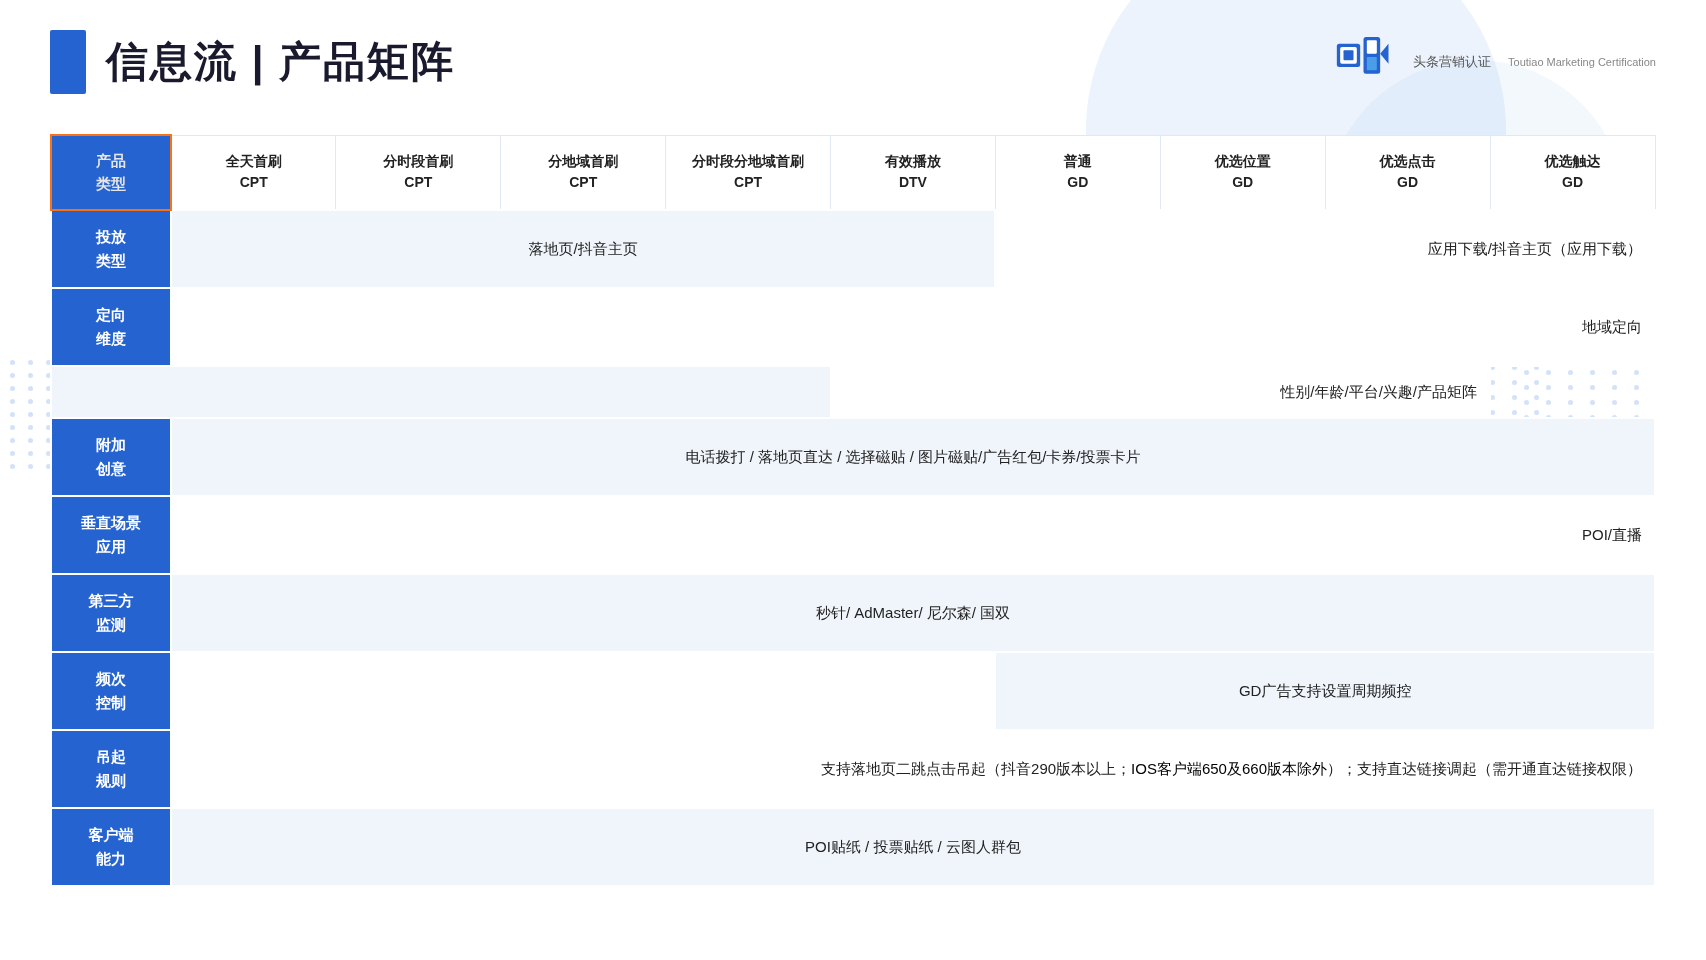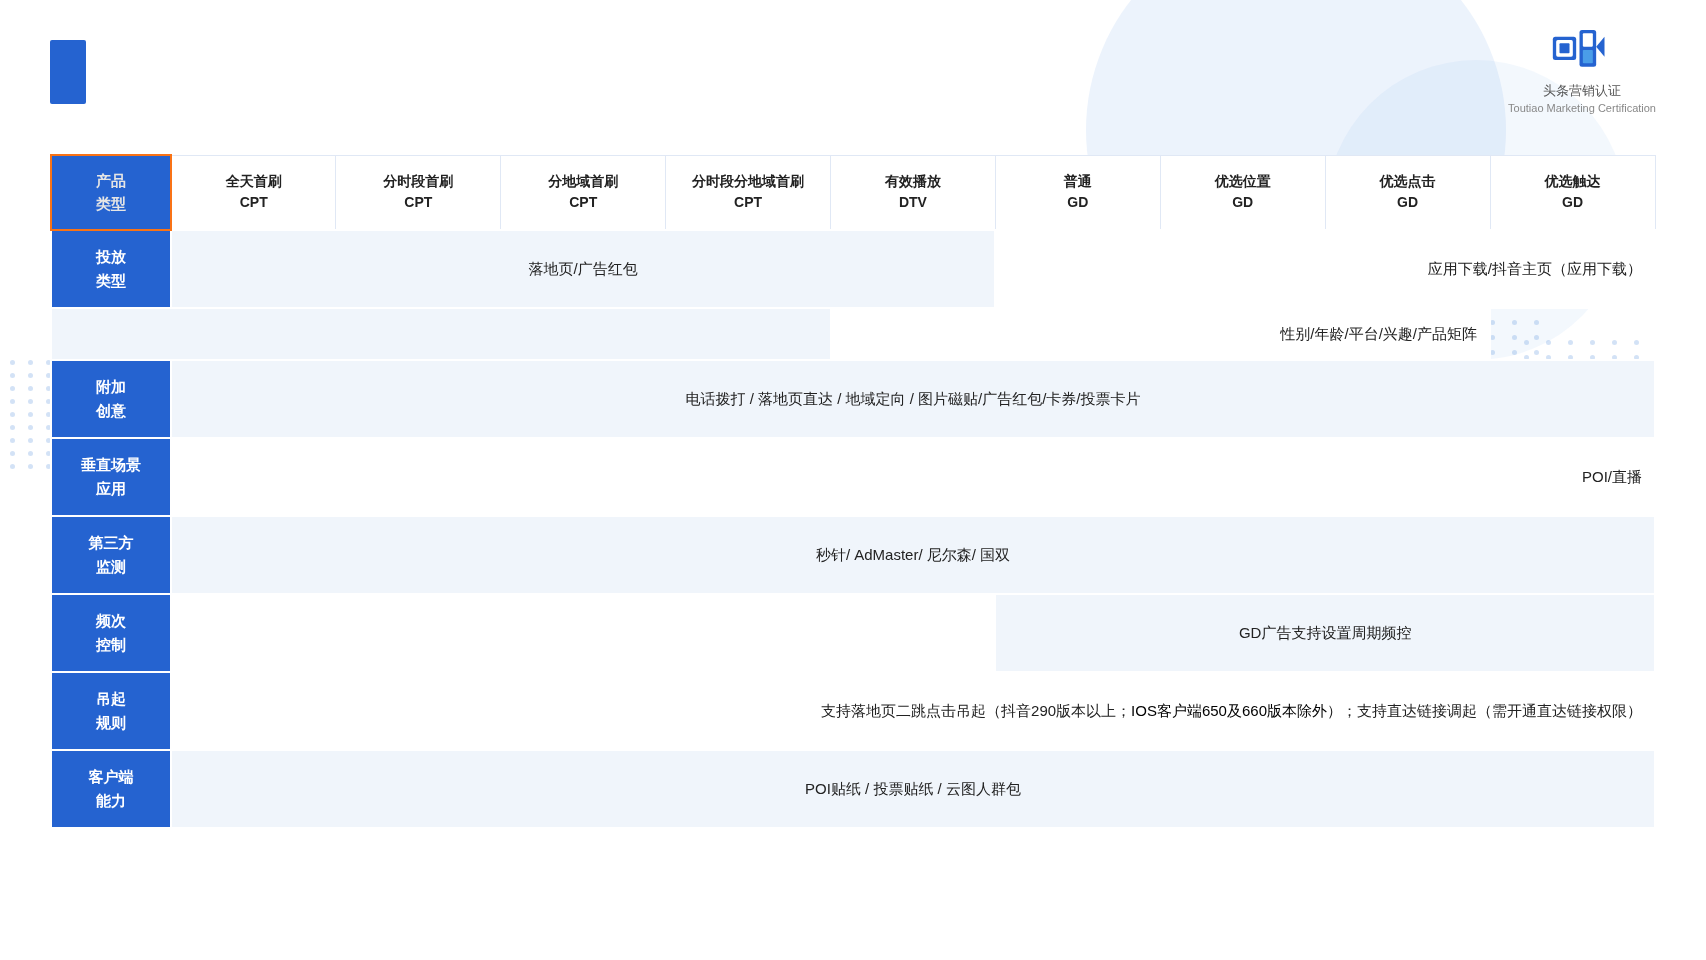--- a/index.html
+++ b/index.html
@@ -75,23 +75,23 @@
       border-radius: 2px;
     }
     .header-title {
       font-size: 42px;
       font-weight: 700;
       color: #1a1a2e;
       letter-spacing: 2px;
     }
     .logo-area {
       display: flex;
-      flex-direction: column;
+      flex-direction: row;
       align-items: center;
-      gap: 2px;
+      gap: 17px;
     }
     .logo-icon {
       width: 60px;
       height: 50px;
     }
     .logo-text-cn {
       font-size: 13px;
       color: #555;
       font-weight: 500;
     }
@@ -331,20 +331,21 @@
   <div class="bg-dot"></div>
     <div class="bg-dot"></div>
     <div class="bg-dot"></div>
 </div>
 
 <div class="page-wrapper">
 
   <div class="header">
     <div class="header-left">
       <div class="header-accent"></div>
+      <h1 class="header-title">信息流 | 产品矩阵</h1>
     </div>
     <div class="logo-area">
 
       <svg class="logo-icon" viewBox="0 0 70 60" xmlns="http://www.w3.org/2000/svg">
 
         <rect x="0" y="8" width="28" height="28" rx="3" fill="#2563d0"></rect>
         <rect x="4" y="12" width="20" height="20" rx="2" fill="#fff"></rect>
         <rect x="8" y="16" width="12" height="12" rx="1" fill="#2563d0"></rect>
 
         <rect x="32" y="0" width="20" height="44" rx="3" fill="#2563d0"></rect>
@@ -370,33 +371,38 @@
         <th class="th-col">普通<br>GD</th>
         <th class="th-col">优选位置<br>GD</th>
         <th class="th-col">优选点击<br>GD</th>
         <th class="th-col">优选触达<br>GD</th>
       </tr>
     </thead>
     <tbody>
 
       <tr>
         <td class="td-label">投放<br>类型</td>
-        <td class="td-data" colspan="5">落地页/广告红包</td>
+        <td class="td-data" colspan="5">落地页/抖音主页</td>
         <td class="td-data-white" colspan="4">应用下载/抖音主页（应用下载）</td>
       </tr>
 
+      <tr>
+        <td class="td-label">定向<br>维度</td>
+        <td class="td-data-white" colspan="2"></td>
+        <td class="td-data-white" colspan="7">地域定向</td>
+      </tr>
       <tr>
 
         <td class="td-data" colspan="5"></td>
         <td class="td-data-white" colspan="4">性别/年龄/平台/兴趣/产品矩阵</td>
       </tr>
 
       <tr>
         <td class="td-label">附加<br>创意</td>
-        <td class="td-data" colspan="9">电话拨打 / 落地页直达 / 地域定向 / 图片磁贴/广告红包/卡券/投票卡片</td>
+        <td class="td-data" colspan="9">电话拨打 / 落地页直达 / 选择磁贴 / 图片磁贴/广告红包/卡券/投票卡片</td>
       </tr>
 
       <tr>
         <td class="td-label">垂直场景<br>应用</td>
         <td class="td-data-white" colspan="9">POI/直播</td>
       </tr>
 
       <tr>
         <td class="td-label">第三方<br>监测</td>
         <td class="td-data" colspan="9">秒针/ AdMaster/ 尼尔森/ 国双</td>

